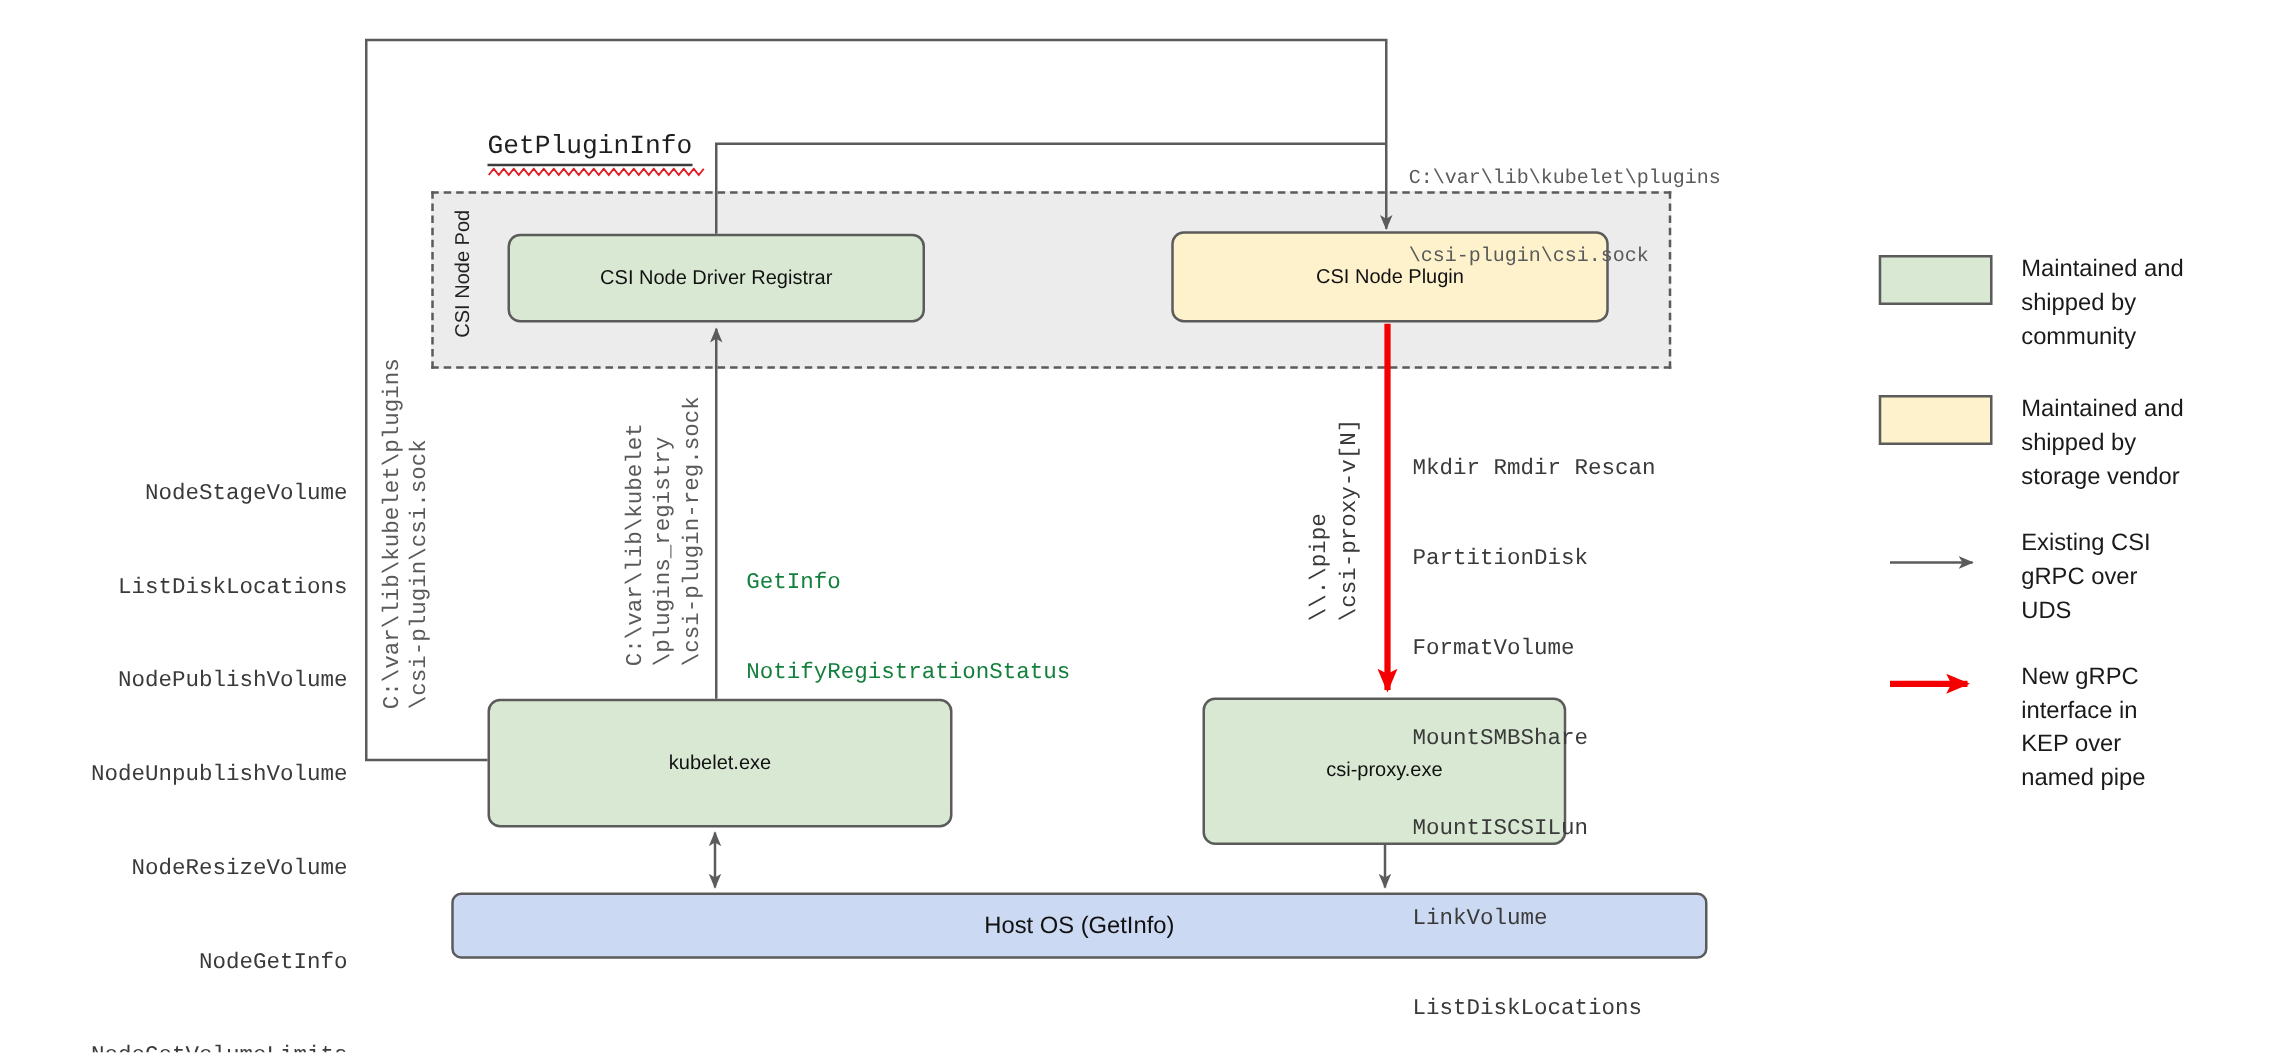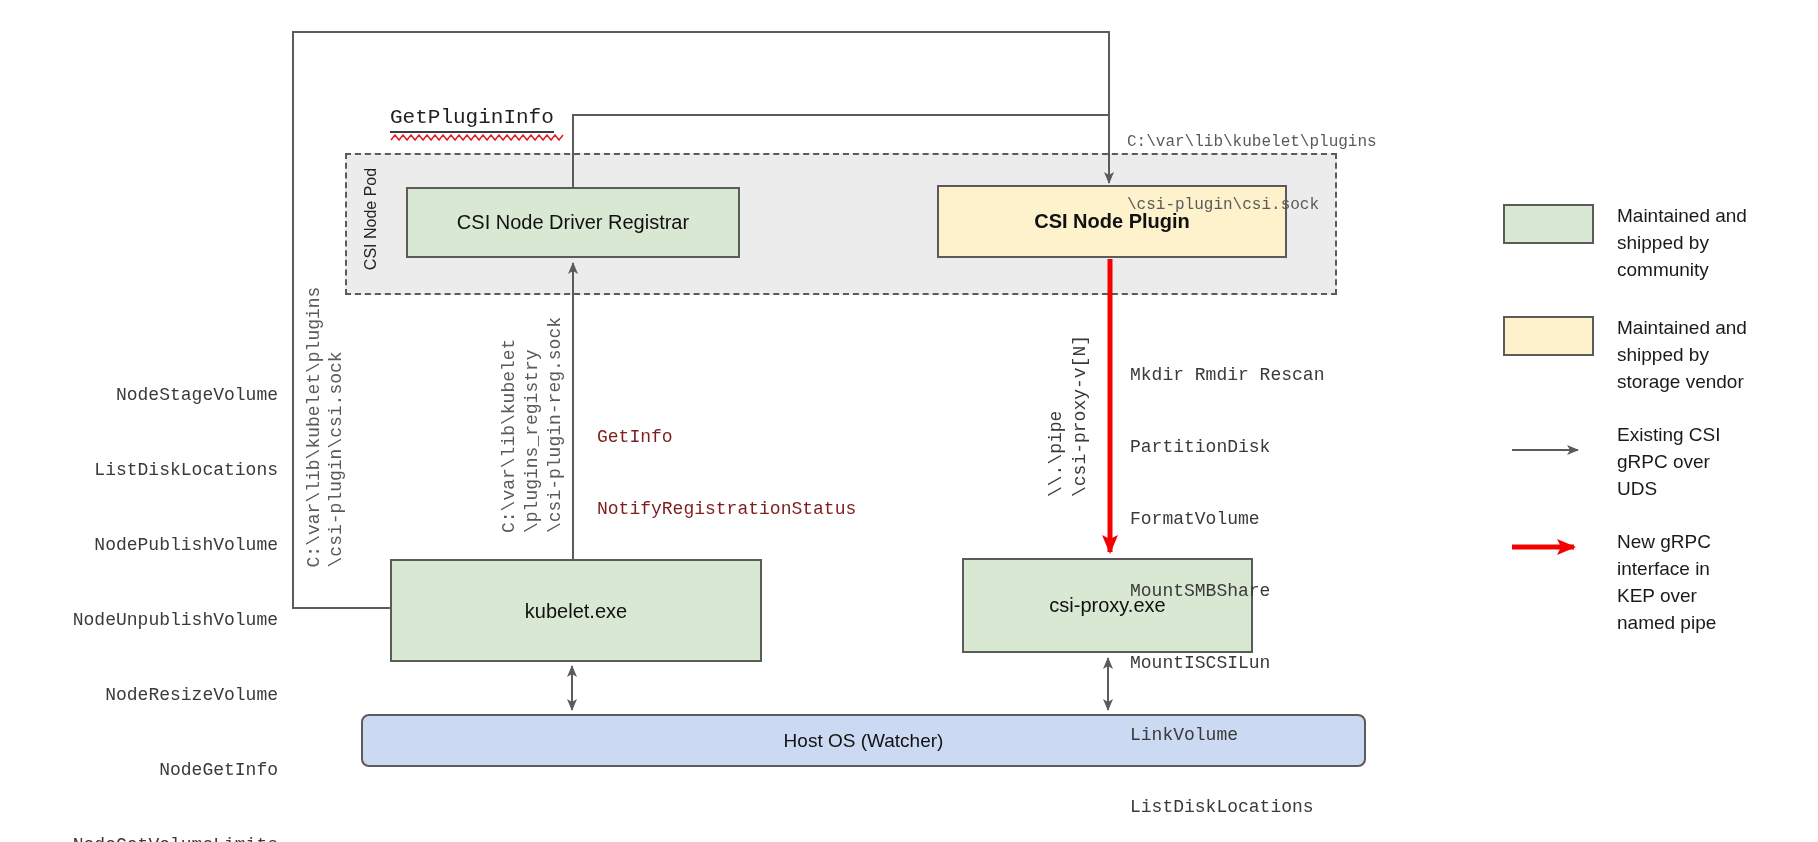--- a/index.html
+++ b/index.html
@@ -1,22 +1,22 @@
 <!DOCTYPE html>
 <html><head>
 <meta charset="utf-8">
 <style>
   html,body{margin:0;padding:0;background:#ffffff;}
   #stage{position:relative;width:1818px;height:842px;background:#ffffff;overflow:hidden;
          font-family:"Liberation Sans","DejaVu Sans",sans-serif;}
-  .box{position:absolute;box-sizing:border-box;border:2px solid #5b5b5b;border-radius:0;
+  .box{position:absolute;box-sizing:border-box;border:2px solid #5b5b5b;border-radius:10px;
        display:flex;flex-direction:column;align-items:center;justify-content:center;
-       text-align:center;font-size:20px;color:#111;z-index:3;line-height:1.25;}
+       text-align:center;font-size:16px;color:#111;z-index:3;line-height:1.25;}
   .green{background:#d9e8d3;}
-  .yellow{background:#fdf2cb;font-weight:bold;}
+  .yellow{background:#fdf2cb;}
   .blue{background:#ccd9f2;border-radius:8px;}
   .podbox{position:absolute;box-sizing:border-box;background:#ececec;border:2px dashed #5b5b5b;z-index:1;}
   .mono{font-family:"Liberation Mono","DejaVu Sans Mono",monospace;}
   .lbl{position:absolute;z-index:4;}
   .pathtxt{color:#5a5a5a;font-size:16px;line-height:21px;white-space:pre;}
   .listtxt{color:#3a3a3a;font-size:18px;line-height:24px;white-space:pre;}
   .vtext{position:absolute;z-index:4;transform:translate(-50%,-50%) rotate(-90deg);
          white-space:nowrap;color:#5a5a5a;font-size:18px;line-height:22px;text-align:left;}
   .legendtxt{position:absolute;z-index:4;font-size:19px;line-height:27px;color:#1a1a1a;white-space:pre-line;}
   .swatch{position:absolute;z-index:3;box-sizing:border-box;border:2px solid #5b5b5b;}
@@ -54,26 +54,26 @@
   </div>
 
   <div class="box yellow" style="left:937px;top:185px;width:350px;height:73px;">
     <span>CSI Node Plugin</span>
   </div>
 
   <div class="box green" style="left:390px;top:559px;width:372px;height:103px;line-height:38px;">
     <span>kubelet.exe</span>
   </div>
 
-  <div class="box green" style="left:962px;top:558px;width:291px;height:95px;">
+  <div class="box green" style="left:962px;top:558px;width:291px;height:118px;">
     <span>csi-proxy.exe</span>
   </div>
 
   <div class="box blue" style="left:361px;top:714px;width:1005px;height:53px;font-size:19px;">
-    <span>Host OS (Watcher)</span>
+    <span>Host OS (GetInfo)</span>
   </div>
 
   <div class="vtext" style="left:371px;top:219px;font-family:'Liberation Sans','DejaVu Sans',sans-serif;font-size:16px;color:#222;">CSI Node Pod</div>
 
   <div class="lbl mono" style="left:390px;top:106px;">
     <span id="getplugininfo-label" class="mono">GetPluginInfo</span>
     <svg width="176" height="8" style="display:block;margin-top:1px;">
       <path d="M1,6 L5,1 L9,6 L13,1 L17,6 L21,1 L25,6 L29,1 L33,6 L37,1 L41,6 L45,1 L49,6 L53,1 L57,6 L61,1 L65,6 L69,1 L73,6 L77,1 L81,6 L85,1 L89,6 L93,1 L97,6 L101,1 L105,6 L109,1 L113,6 L117,1 L121,6 L125,1 L129,6 L133,1 L137,6 L141,1 L145,6 L149,1 L153,6 L157,1 L161,6 L165,1 L169,6 L173,1" fill="none" stroke="#e01b24" stroke-width="1.5"></path>
     </svg>
   </div>
@@ -98,21 +98,21 @@
     <div>C:\var\lib\kubelet\plugins</div>
     <div>\csi-plugin\csi.sock</div>
   </div>
 
   <div class="vtext mono" style="left:532px;top:425px;line-height:23px;">
     <div>C:\var\lib\kubelet</div>
     <div>\plugins_registry</div>
     <div>\csi-plugin-reg.sock</div>
   </div>
 
-  <div class="lbl mono listtxt" style="left:597px;top:377px;color:#7f1d1d;">
+  <div class="lbl mono listtxt" style="left:597px;top:406px;color:#15803d;">
     <div>GetInfo</div>
     <div>NotifyRegistrationStatus</div>
   </div>
 
   <div class="vtext mono" style="left:1068px;top:416px;line-height:24px;color:#3a3a3a;">
     <div>\\.\pipe</div>
     <div>\csi-proxy-v[N]</div>
   </div>
 
   <div class="lbl mono listtxt" style="left:1130px;top:315px;">

